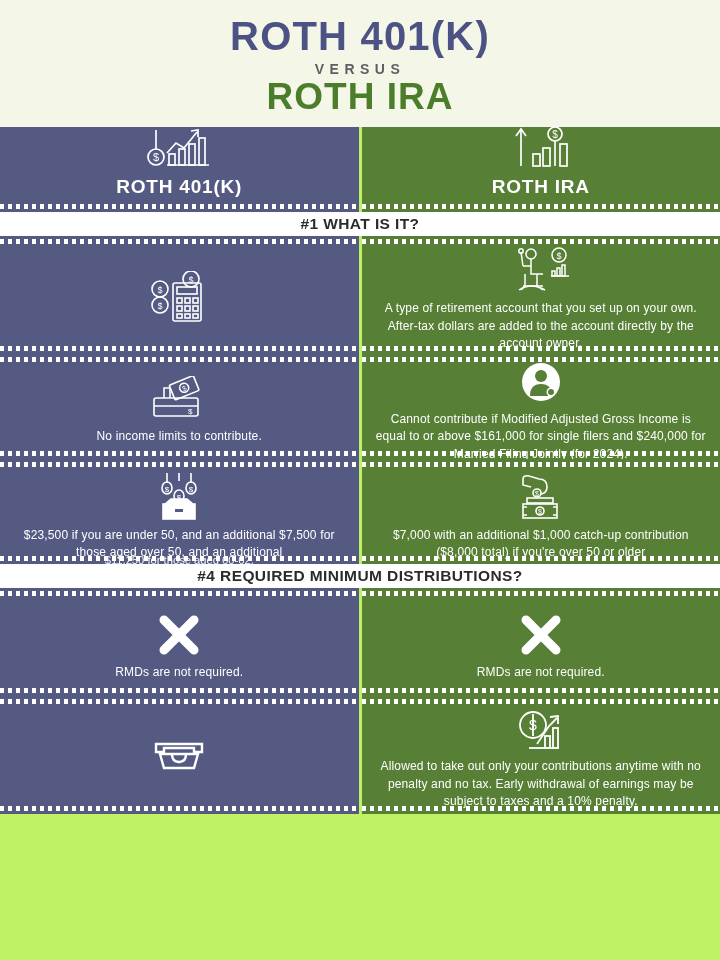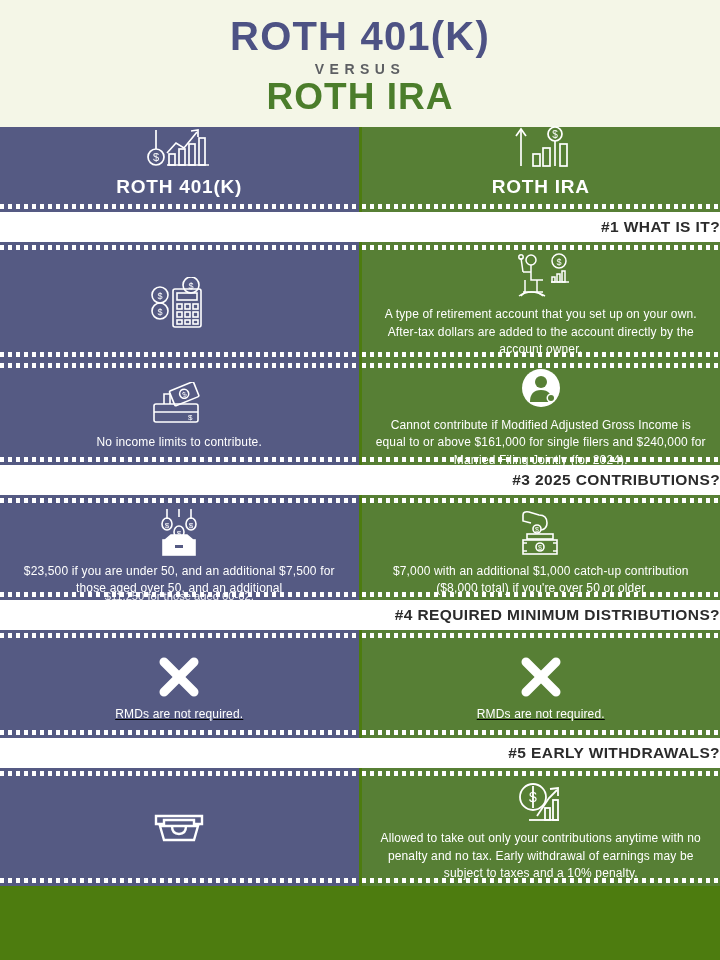--- a/index.html
+++ b/index.html
@@ -9,21 +9,21 @@
     height: 960px;
     background: #ffffff;
     font-family: "Liberation Sans", sans-serif;
     overflow: hidden;
   }
 
   .infographic {
     width: 720px;
     height: 960px;
     position: relative;
-    background: #4d7c0f;
+    background: #bef264;
     display: flex;
     flex-direction: column;
   }
 
   
   .masthead {
     height: 127px;
     background: #f4f6e7;
     display: flex;
     flex-direction: column;
@@ -125,25 +125,25 @@
     color: #2b2b2b;
     font-size: 15.5px;
     font-weight: bold;
     letter-spacing: 0.4px;
     text-align: center;
   }
 
   
   .row-head   { height: 85px; }
   .row-head .panel { justify-content: flex-end; padding-bottom: 14px; }
-  .strip-h    { height: 30px; justify-content: flex-end; }
+  .strip-h    { height: 24px; }
   .row-body-1 { height: 118px; }
   .row-body-2 { height: 105px; }
   .row-body-3 { height: 105px; }
-  .row-body-4 { height: 108px; text-decoration: underline; }
+  .row-body-4 { height: 108px; }
   .row-body-5 { height: 118px; }
 
   .row-body-1 .panel,
   .row-body-2 .panel,
   .row-body-3 .panel,
   .row-body-4 .panel,
   .row-body-5 .panel { justify-content: center; }
 
   .overflow-line {
     position: absolute;
@@ -290,23 +290,20 @@
           <path d="M12 37 Q12 25 23 25 Q34 25 34 37 Z" fill="#577f35"></path>
           <circle cx="33" cy="33" r="4.5" fill="#ffffff"></circle>
           <circle cx="33" cy="33" r="3" fill="#577f35"></circle>
         </svg>
       </div>
       <div class="panel-text">Cannot contribute if Modified Adjusted Gross Income is equal to or above $161,000 for single filers and $240,000 for Married Filing Jointly (for 2024).</div>
       <div class="dots bottom"></div>
     </div>
   </div>
 
-  <div class="section-strip strip-h">
-    <div class="section-title">#3 2025 CONTRIBUTIONS?</div>
-  </div>
   <div class="pair-row row-body-3">
     <div class="panel left">
       <div class="dots top"></div>
       <div class="panel-icon">
         <svg width="56" height="50" viewBox="0 0 56 50" fill="none" stroke="#ffffff" stroke-width="1.6">
           <line x1="16" y1="2" x2="16" y2="12"></line>
           <line x1="28" y1="2" x2="28" y2="10"></line>
           <line x1="40" y1="2" x2="40" y2="12"></line>
           <ellipse cx="16" cy="17" rx="5" ry="6"></ellipse>
           <text x="16" y="21" font-size="8" fill="#ffffff" stroke="none" text-anchor="middle" font-family="Liberation Sans, sans-serif">$</text>
@@ -364,23 +361,20 @@
         <svg width="46" height="46" viewBox="0 0 46 46" fill="none" stroke="#ffffff" stroke-width="9" stroke-linecap="round">
           <line x1="8" y1="8" x2="38" y2="38"></line>
           <line x1="38" y1="8" x2="8" y2="38"></line>
         </svg>
       </div>
       <div class="panel-text">RMDs are not required.</div>
       <div class="dots bottom"></div>
     </div>
   </div>
 
-  <div class="section-strip strip-h">
-    <div class="section-title">#5 EARLY WITHDRAWALS?</div>
-  </div>
   <div class="pair-row row-body-5">
     <div class="panel left">
       <div class="dots top"></div>
       <div class="panel-icon">
         <svg width="58" height="34" viewBox="0 0 58 34" fill="none" stroke="#ffffff" stroke-width="2.4">
           <path d="M6 4 L52 4 L52 12 L44 12 L44 8 L14 8 L14 12 L6 12 Z"></path>
           <path d="M10 14 L48 14 L44 28 L14 28 Z"></path>
           <path d="M22 14 Q22 22 29 22 Q36 22 36 14"></path>
         </svg>
       </div>

